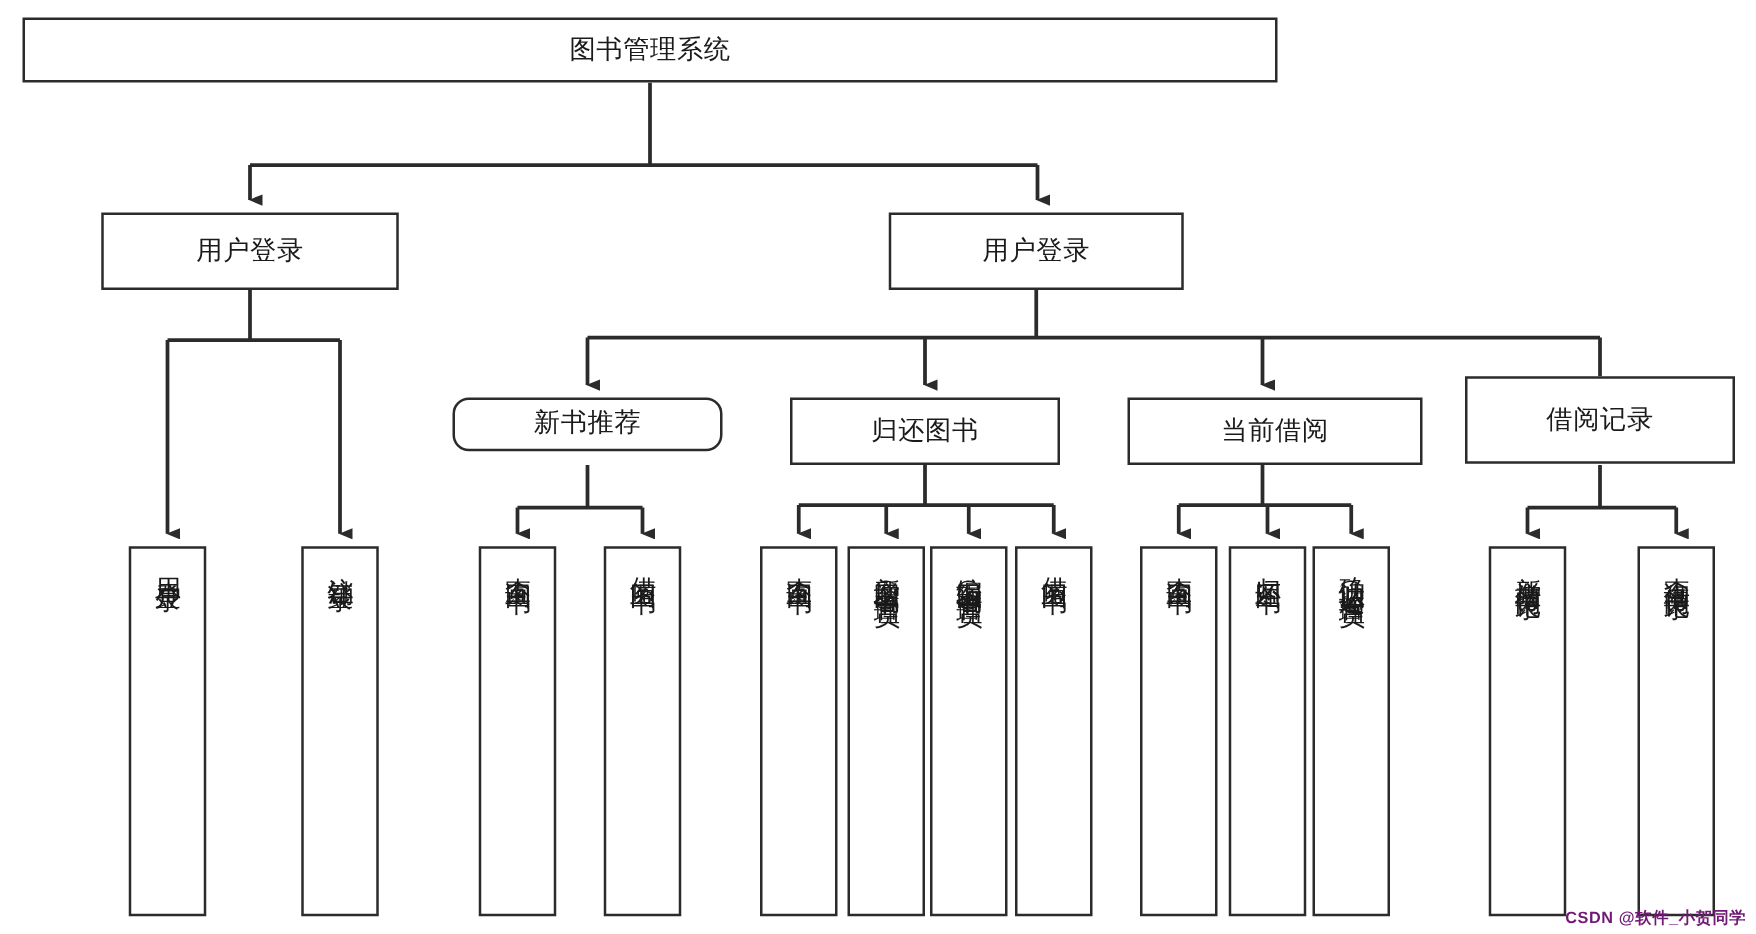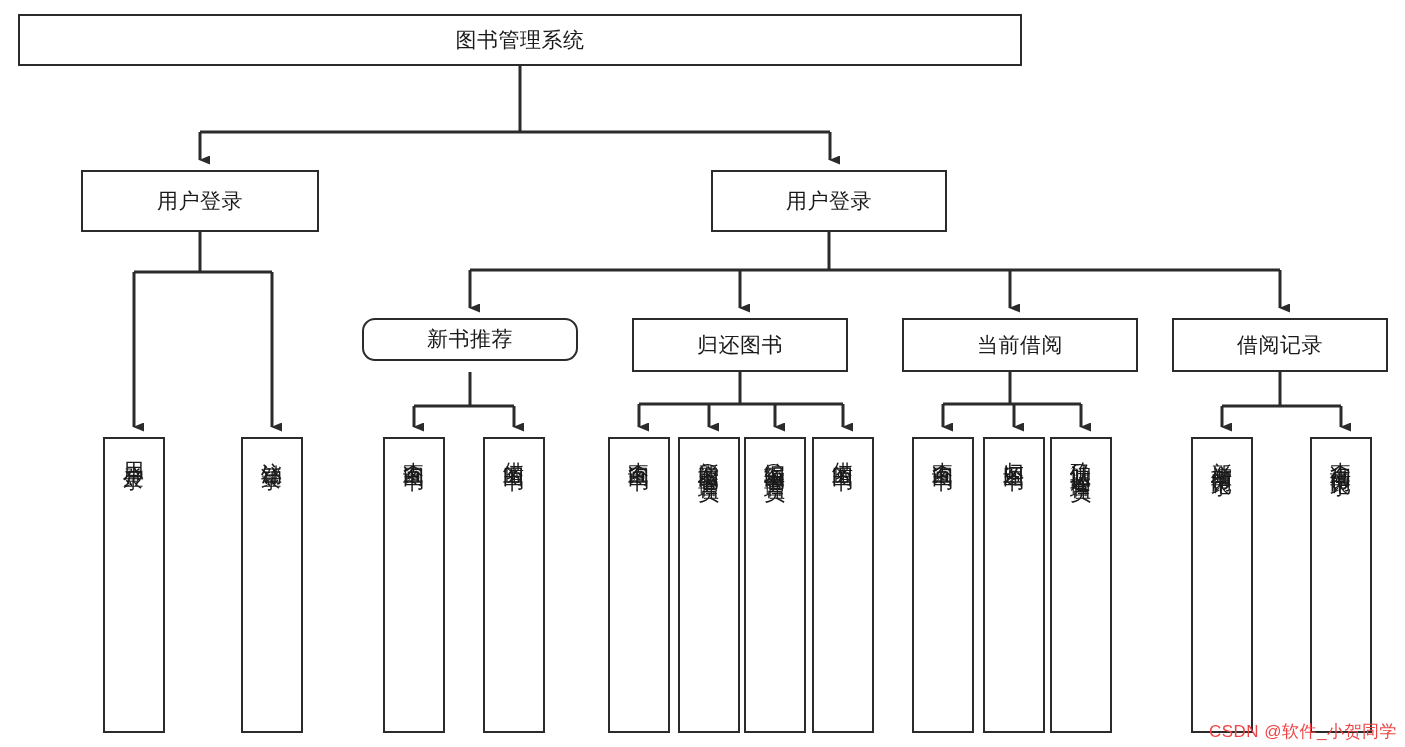--- a/index.html
+++ b/index.html
@@ -50,25 +50,26 @@
     letter-spacing:3px;
     line-height:1;
     white-space:nowrap;
   }
 
   
   #watermark{
     position:absolute;
     right:8px;
     bottom:4px;
-    font-size:17px;
-    color:#ef4444;
+    font-size:13px;
+    color:#701a75;
     letter-spacing:0.5px;
     white-space:nowrap;
     pointer-events:none;
+    font-weight:bold;
   }
 </style>
 </head>
 <body>
 
 <div id="stage">
 
   <svg id="wires" viewBox="0 0 1405 747" xmlns="http://www.w3.org/2000/svg">
     <defs>
       <marker id="arrow" markerWidth="9" markerHeight="11" refX="4.5" refY="10" orient="auto" markerUnits="userSpaceOnUse">
@@ -132,21 +133,21 @@
 
   <div class="node horiz" id="n-l3-0" style="left: 362px; top: 318px; width: 216px; height: 43px; border-radius: 13px;">
     <span class="lbl">新书推荐</span>
   </div>
   <div class="node horiz" id="n-l3-1" style="left: 632px; top: 318px; width: 216px; height: 54px;">
     <span class="lbl">归还图书</span>
   </div>
   <div class="node horiz" id="n-l3-2" style="left: 902px; top: 318px; width: 236px; height: 54px;">
     <span class="lbl">当前借阅</span>
   </div>
-  <div class="node horiz" id="n-l3-3" style="left: 1172px; top: 318px; width: 216px; height: 54px;">
+  <div class="node horiz" id="n-l3-3" style="left: 1172px; top: 301px; width: 216px; height: 70px;">
     <span class="lbl">借阅记录</span>
   </div>
 
   <div class="node vert" id="n-lf-0" style="left: 103px; top: 437px; width: 62px; height: 296px;">
     <span class="lbl">用户登录</span>
   </div>
   <div class="node vert" id="n-lf-1" style="left: 241px; top: 437px; width: 62px; height: 296px;">
     <span class="lbl">注销登录</span>
   </div>
   <div class="node vert" id="n-lf-2" style="left: 383px; top: 437px; width: 62px; height: 296px;">

